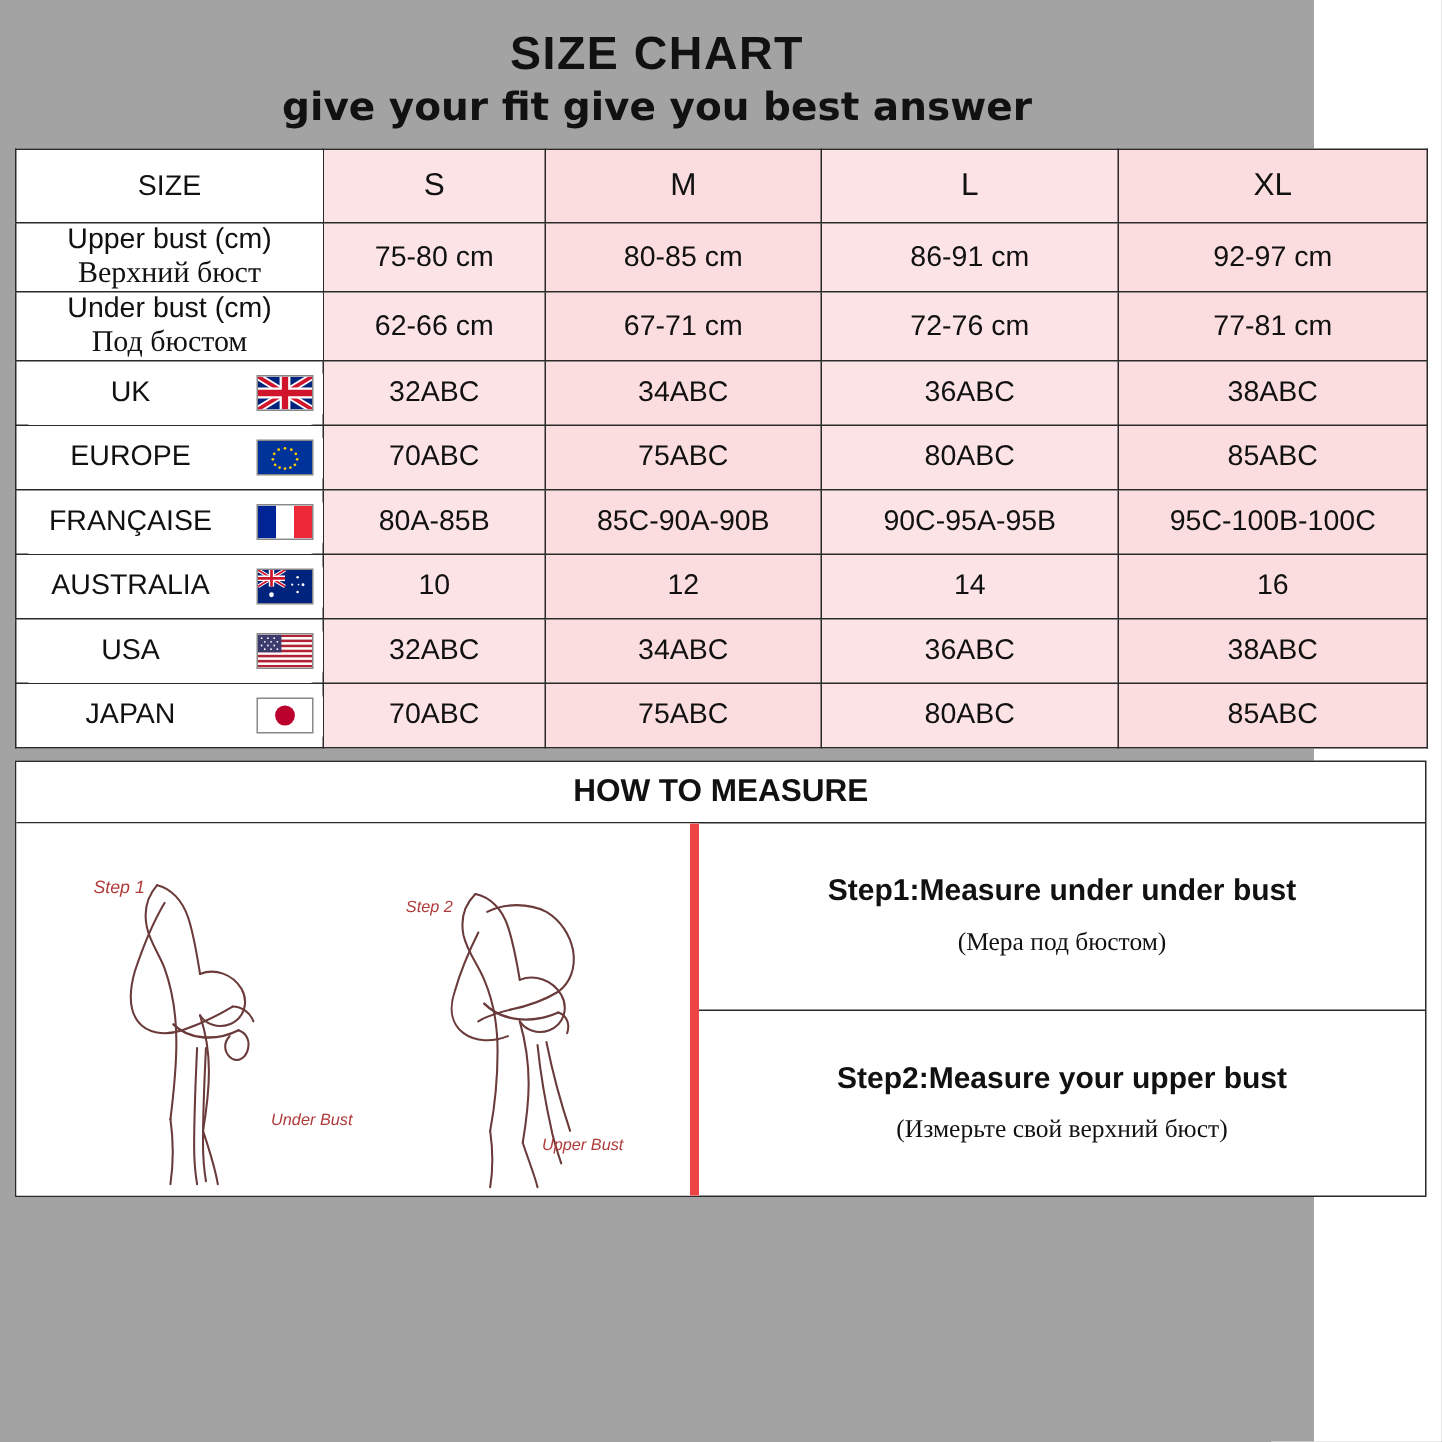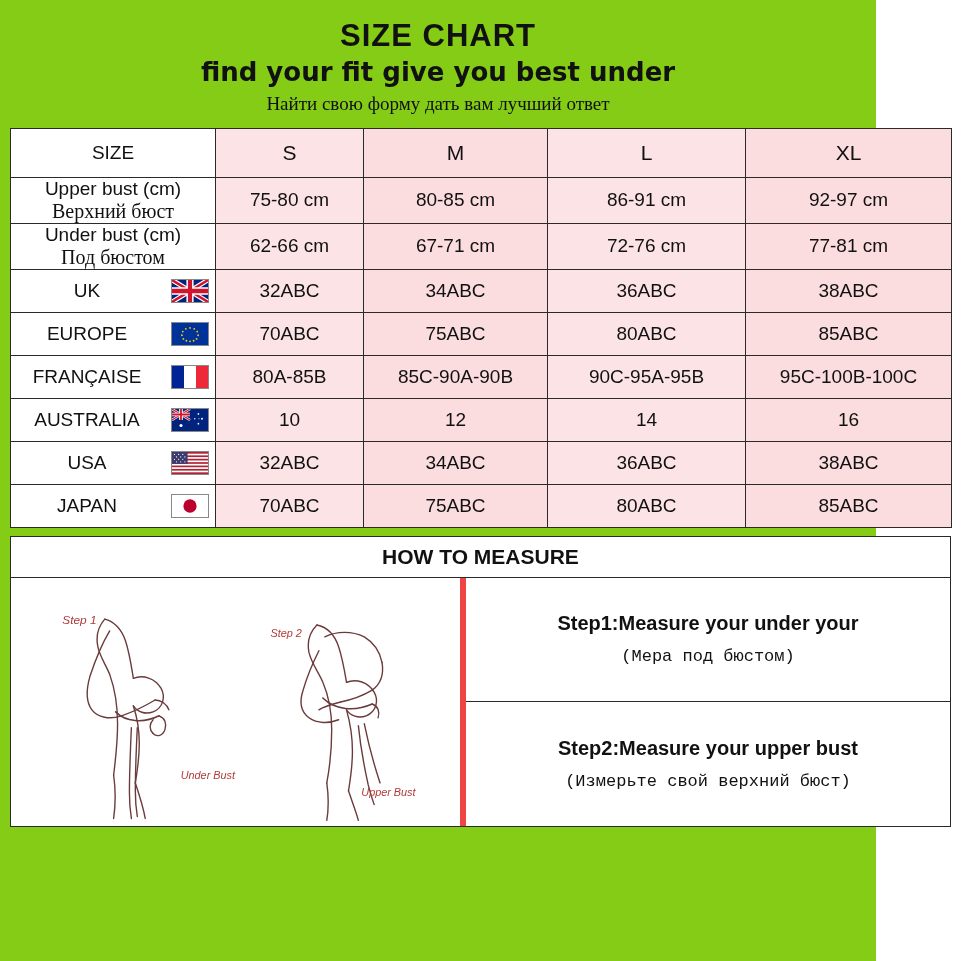--- a/index.html
+++ b/index.html
@@ -12,21 +12,21 @@
     height: 961px;
     font-family: "Liberation Sans", sans-serif;
     color: #111111;
     overflow: hidden;
   }
   .page {
     position: relative;
     width: 876px;
     height: 961px;
     box-sizing: border-box;
-    background: #84cc16;
+    background: #a3a3a3;
     padding: 10px 10px 12px 10px;
   }
   
   .header {
     text-align: center;
     padding: 8px 0 6px 0;
   }
   .header .title {
     font-size: 31px;
     font-weight: bold;
@@ -160,32 +160,31 @@
     font-size: 20px;
     font-weight: bold;
     color: #111;
     text-align: center;
   }
   .step .step-ru {
     font-size: 17px;
     margin-top: 12px;
     color: #111;
     text-align: center;
-    font-family: Liberation Mono, monospace;
+    font-family: Liberation Serif, serif;
   }
 </style>
 </head>
 <body>
 
 <div class="page">
 
   <div class="header">
     <div class="title">SIZE CHART</div>
-    <div class="subtitle">find your fit give you best under</div>
-    <div class="subtitle-ru">Найти свою форму дать вам лучший ответ</div>
+    <div class="subtitle">give your fit give you best answer</div>
   </div>
 
   <table class="size-table">
     <colgroup>
       <col style="width:205px">
       <col style="width:148px">
       <col style="width:184px">
       <col style="width:198px">
       <col style="width:206px">
     </colgroup>
@@ -433,21 +432,21 @@
 
           <text x="52" y="45" fill="#b03a3a" font-family="'Liberation Sans',sans-serif" font-size="12">Step 1</text>
           <text x="263" y="58" fill="#b03a3a" font-family="'Liberation Sans',sans-serif" font-size="11">Step 2</text>
           <text x="172" y="202" fill="#b03a3a" font-family="'Liberation Sans',sans-serif" font-size="11">Under Bust</text>
           <text x="355" y="219" fill="#b03a3a" font-family="'Liberation Sans',sans-serif" font-size="11">Upper Bust</text>
         </svg>
       </div>
 
       <div class="measure-steps">
         <div class="step first">
-          <div class="step-en">Step1:Measure your under your</div>
+          <div class="step-en">Step1:Measure under under bust</div>
           <div class="step-ru">(Мера под бюстом)</div>
         </div>
         <div class="step">
           <div class="step-en">Step2:Measure your upper bust</div>
           <div class="step-ru">(Измерьте свой верхний бюст)</div>
         </div>
       </div>
 
     </div>
   </div>

